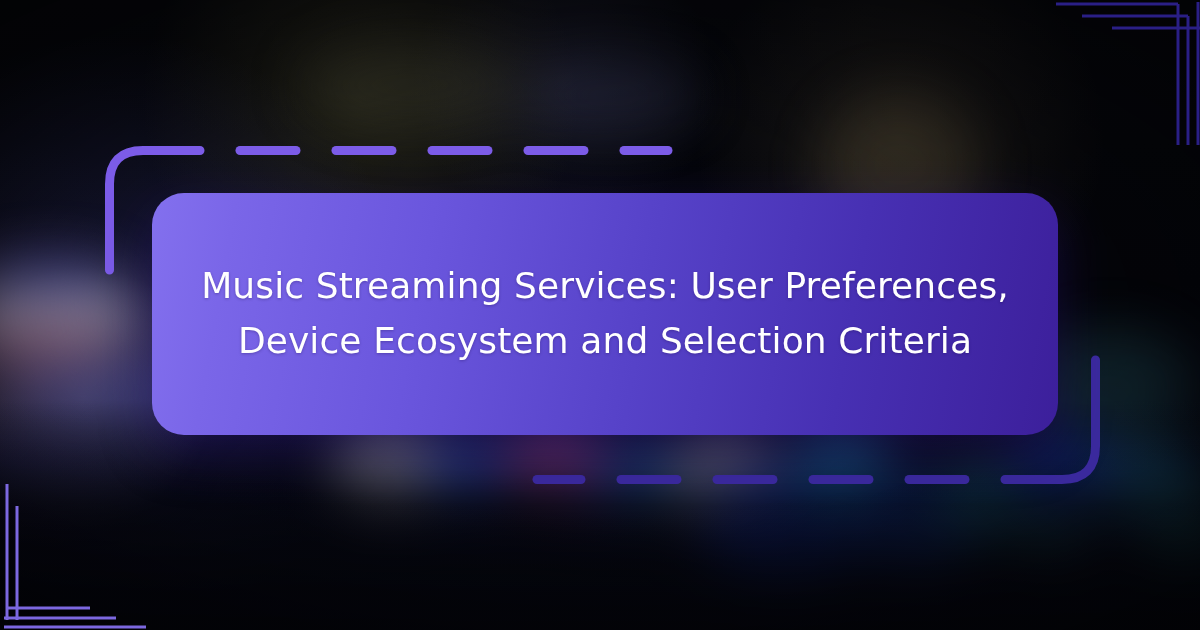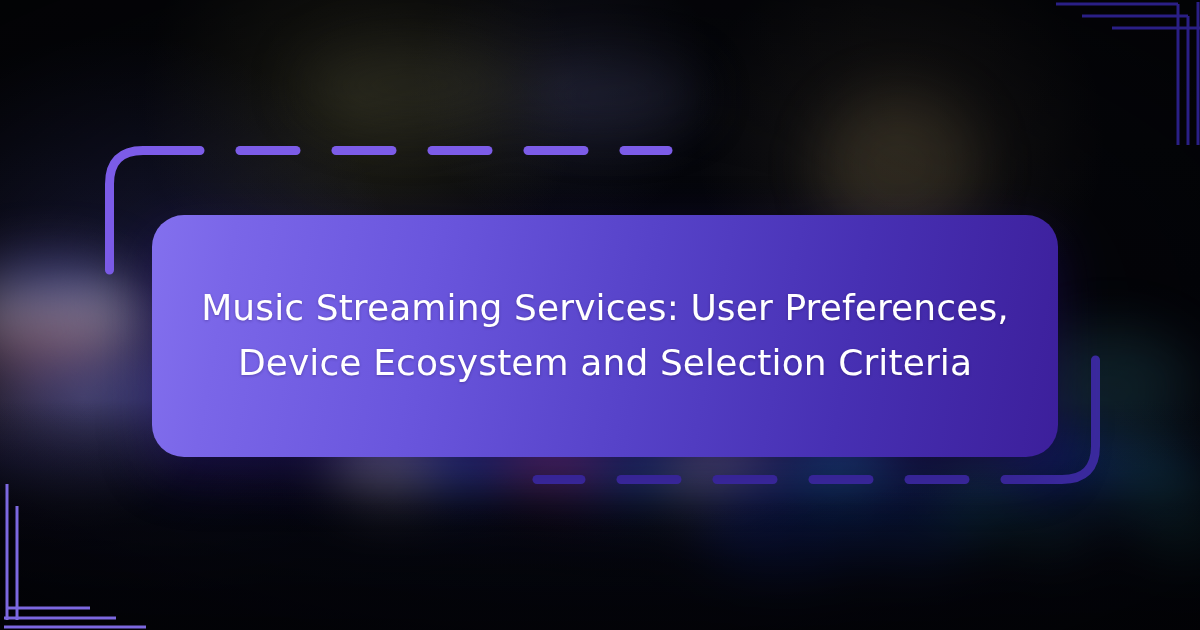--- a/index.html
+++ b/index.html
@@ -66,21 +66,20 @@
     width: 906px;
     height: 242px;
     border-radius: 32px;
     background: linear-gradient(100deg, #8370ee 0%, #7a66e8 9%, #6a56dd 30%, #5642c8 54%, #4730b3 76%, #3c1f9b 100%);
     box-shadow: 0 18px 52px rgba(40,20,120,0.42);
     display: flex;
     align-items: center;
     justify-content: center;
     box-sizing: border-box;
     padding: 0 46px;
-    margin-top: 22px;
   }
   .card-title {
     margin: 0;
     color: #ffffff;
     font-size: 36px;
     font-weight: 400;
     line-height: 1.52;
     text-align: center;
     letter-spacing: 0.1px;
     text-shadow: 0 1px 3px rgba(25,10,70,0.30);

